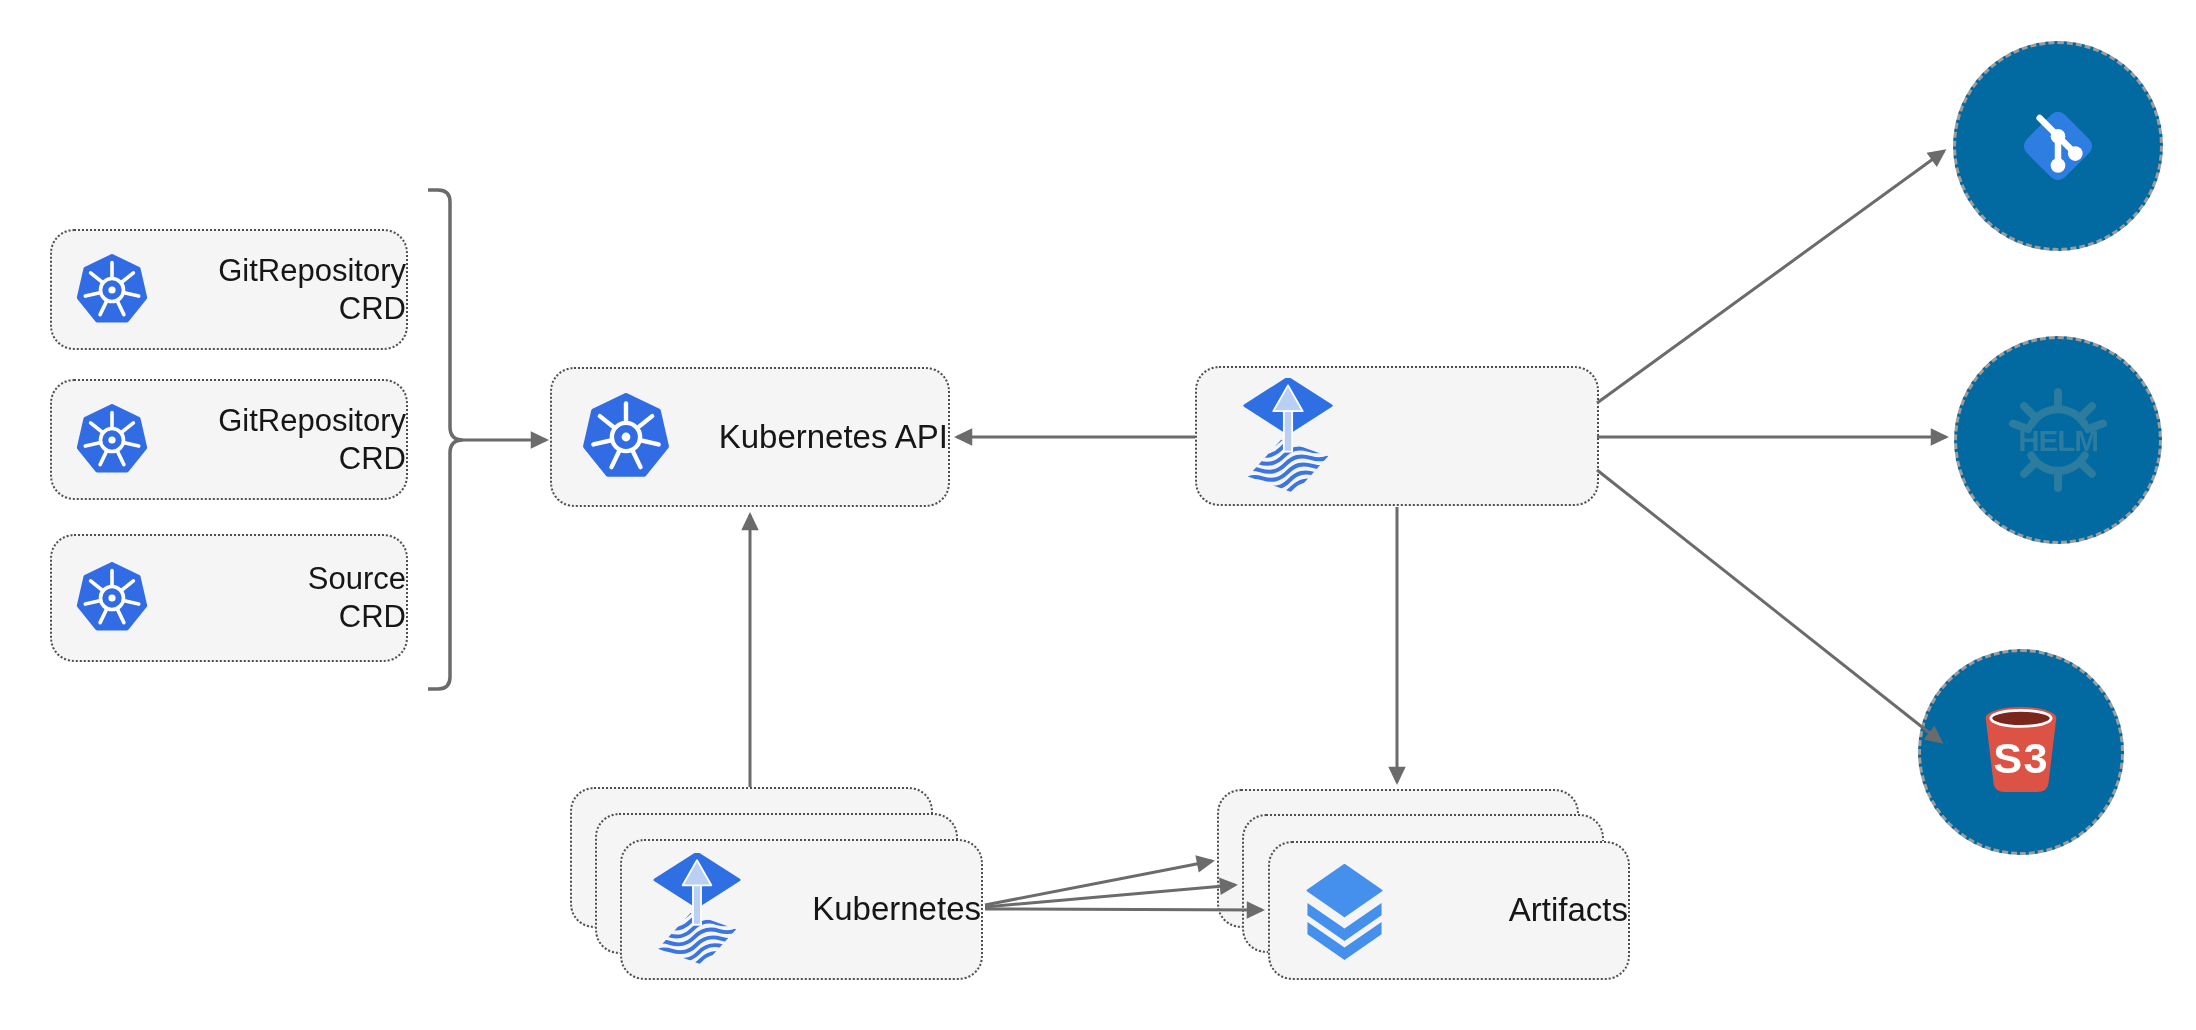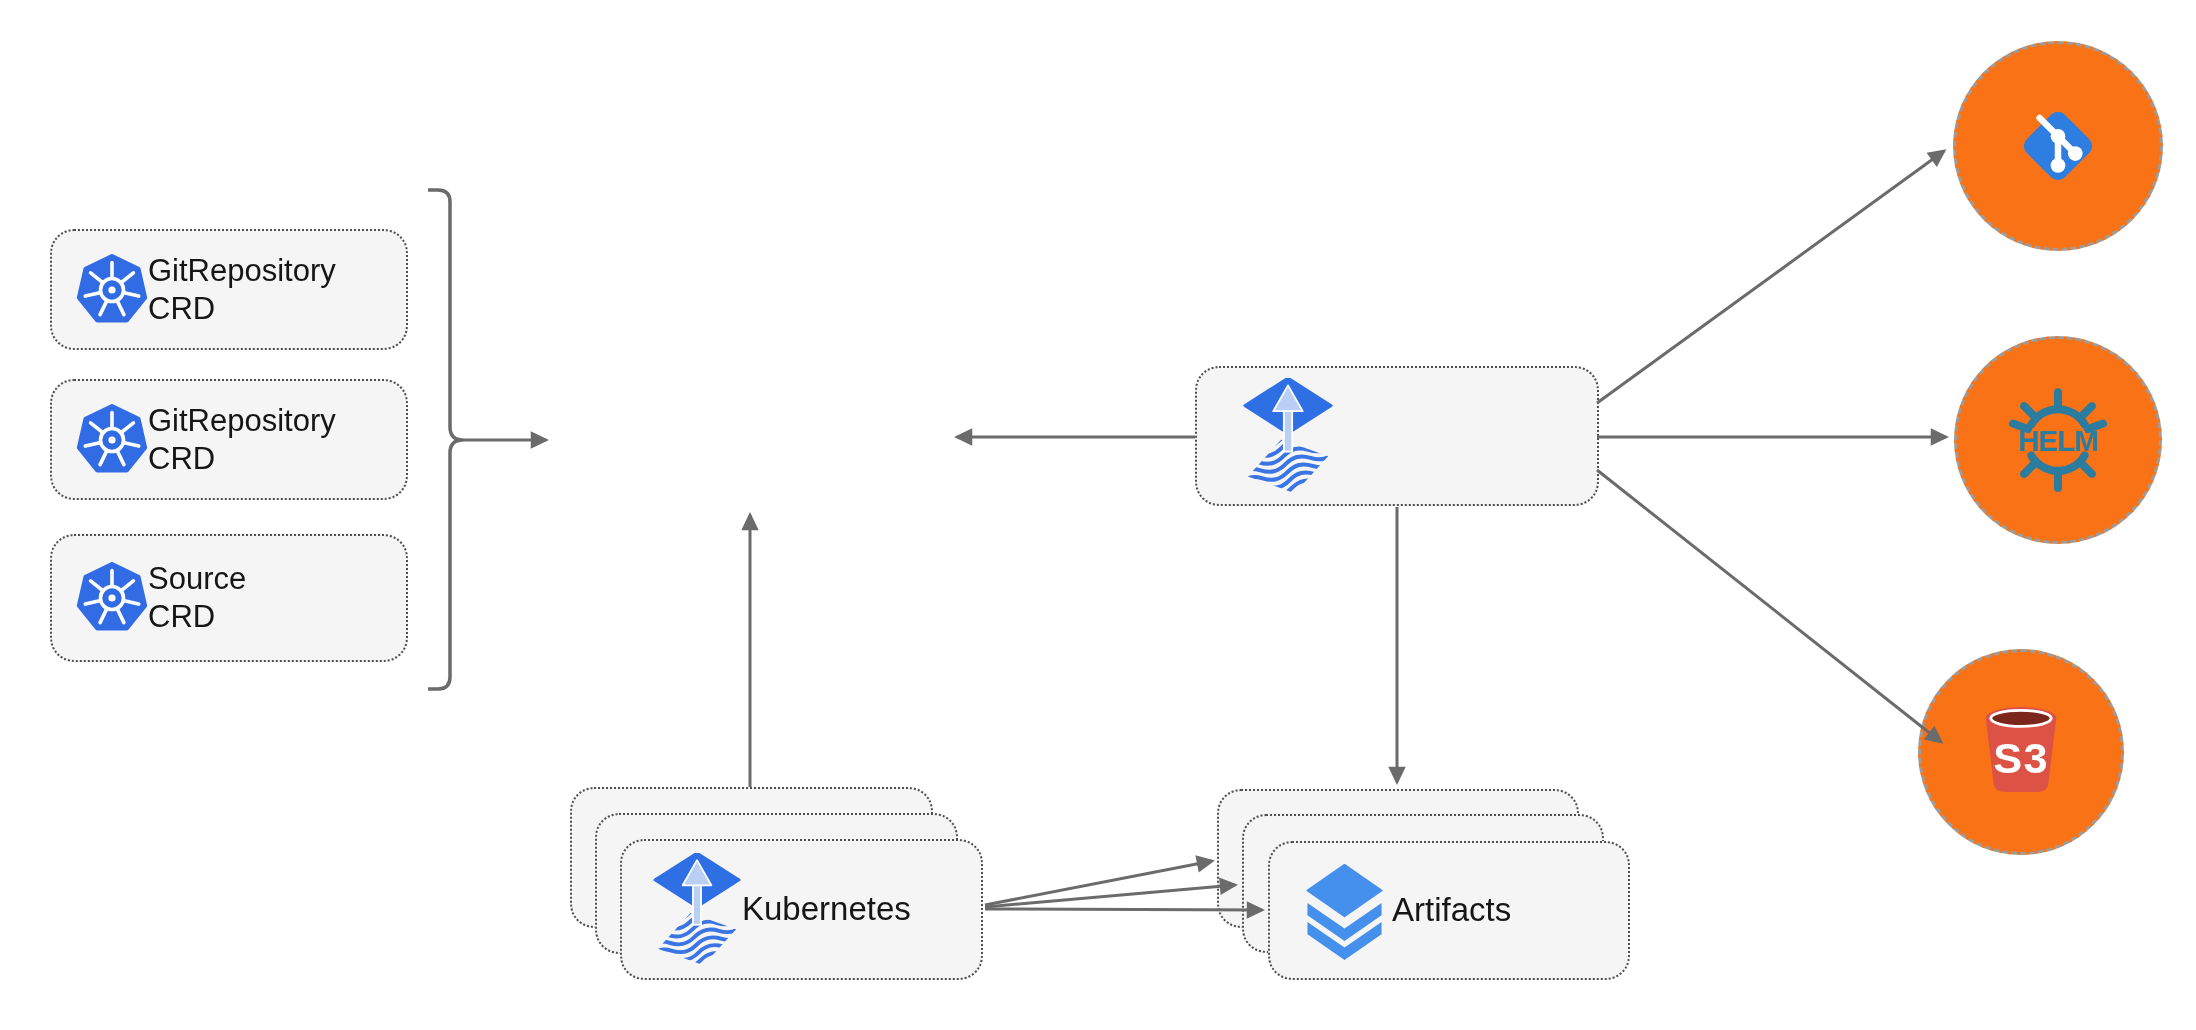--- a/index.html
+++ b/index.html
@@ -5,27 +5,27 @@
   html,body{margin:0;padding:0;background:#ffffff;}
   .canvas{
     position:relative;width:2196px;height:1030px;background:#ffffff;overflow:hidden;
     font-family:"Liberation Sans","DejaVu Sans",sans-serif;color:#161616;
   }
   .node{
     position:absolute;box-sizing:border-box;background:#F5F5F5;
     border:2px dotted #4F4F4F;border-radius:24px;
     display:flex;align-items:center;
   }
-  .node .label{flex:1;display:flex;flex-direction:column;align-items:flex-start;justify-content:center;
+  .node .label{flex:1;display:flex;flex-direction:column;align-items:flex-end;justify-content:center;
     font-size:33px;line-height:1.22;color:#161616;}
   .crd .label{font-size:31px;}
   .icon{display:flex;align-items:center;justify-content:center;}
   .circle-node{
     position:absolute;box-sizing:border-box;border-radius:50%;
-    background:#f97316;border:3px dashed #9C9C9C;
+    background:#0369a1;border:3px dashed #9C9C9C;
     display:flex;align-items:center;justify-content:center;
   }
   .edges{position:absolute;left:0;top:0;z-index:6;pointer-events:none;}
   .node{z-index:2;}
   .circle-node{z-index:2;}
   .stack-back{z-index:1;}
   .stack-mid{z-index:2;}
   .stack-front{z-index:3;}
   .hidden-defs{position:absolute;width:0;height:0;overflow:hidden;}
 </style>
@@ -119,20 +119,30 @@
       <svg width="72" height="72" viewBox="0 0 100 100">
           <use href="#sym-k8s"></use>
         </svg>
     </span>
     <span class="label">
       <span>Source</span>
       <span>CRD</span>
     </span>
   </div>
 
+  <div class="node" style="left:550px;top:367px;width:400px;height:140px;padding-left:30px;">
+    <span class="icon">
+      <svg width="88" height="88" viewBox="0 0 100 100">
+          <use href="#sym-k8s"></use>
+        </svg>
+    </span>
+    <span class="label">
+      <span>Kubernetes API</span>
+    </span>
+  </div>
 
   <div class="node" style="left:1195px;top:366px;width:404px;height:140px;padding-left:45px;">
     <span class="icon">
       <svg width="92" height="116" viewBox="0 0 100 126">
           <use href="#sym-flux"></use>
         </svg>
     </span>
   </div>
 
   <div class="node stack-back" style="left:570px;top:787px;width:363px;height:141px;"></div>

